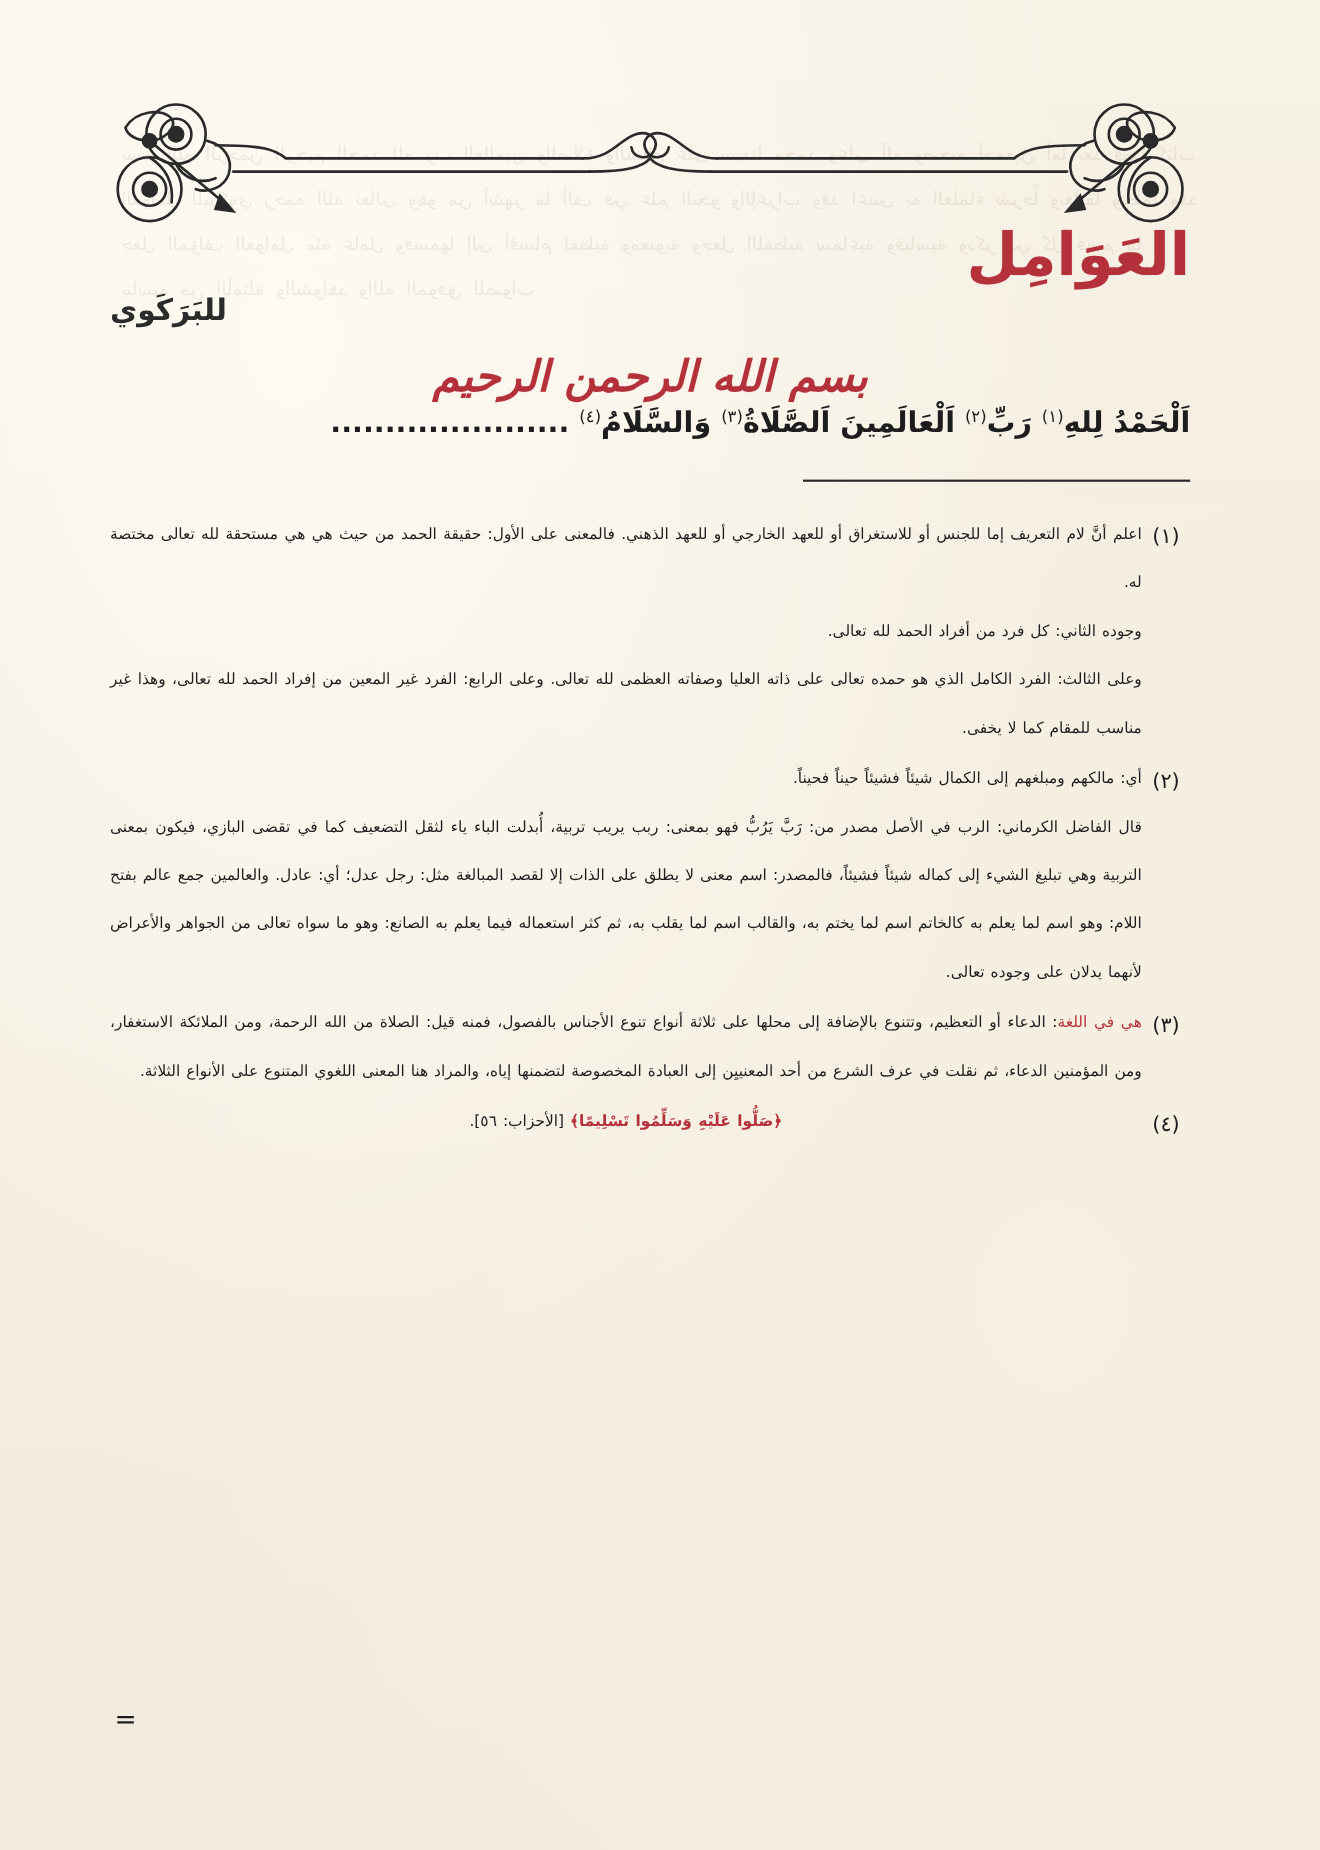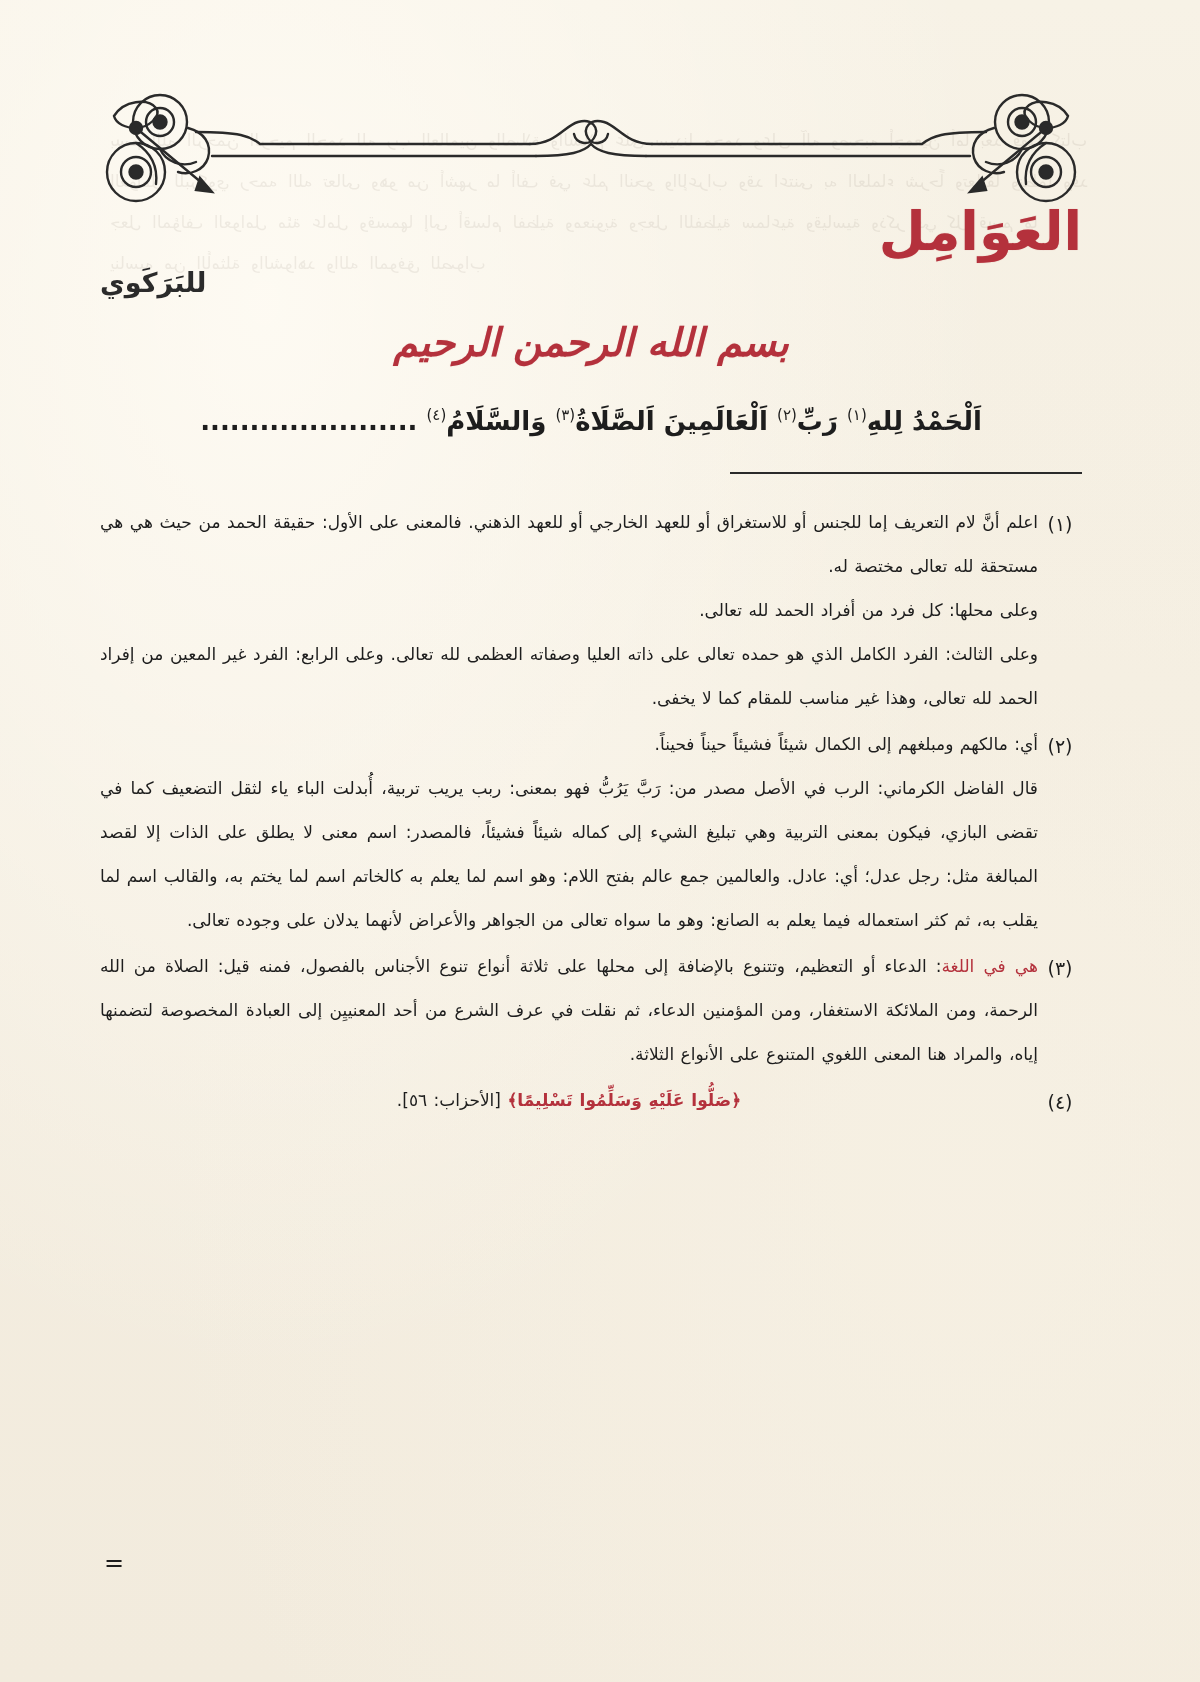--- a/index.html
+++ b/index.html
@@ -88,22 +88,21 @@
     letter-spacing: -1px;
     font-style: italic;
     text-shadow: 0 0 1px rgba(180,49,60,0.3);
   }
 
   
   .matn {
     color: #1d1d1d;
     font-size: 26px;
     font-weight: bold;
-    text-align: center;
-    margin-top: 36px;
+    text-align: right;
     line-height: 1.6;
     direction: rtl;
     white-space: nowrap;
   }
   .matn .ref { font-size: 15px; vertical-align: super; font-weight: normal; }
   .matn .dots { letter-spacing: 2px; }
 
   
   .commentary-divider {
     height: 0;
@@ -130,21 +129,21 @@
     color: #1d1d1d;
     font-size: 19px;
     line-height: 44px;
     text-align: center;
     font-weight: normal;
     padding-top: 2px;
   }
   .note-body {
     flex: 1 1 auto;
     color: #1d1d1d;
-    font-size: 17px;
+    font-size: 14px;
     line-height: 44px;
     text-align: justify;
     text-align-last: right;
     word-spacing: 1px;
   }
   .note-body p { margin: 0; }
   .note-body p + p { margin-top: 0; }
   .red { color: #b4313c; }
   .quran {
     color: #b4313c;
@@ -227,21 +226,21 @@
     </div>
 
     <div class="commentary-divider"></div>
 
     <div class="commentary">
 
       <div class="note">
         <div class="note-num">(١)</div>
         <div class="note-body">
             <p>اعلم أنَّ لام التعريف إما للجنس أو للاستغراق أو للعهد الخارجي أو للعهد الذهني. فالمعنى على الأول: حقيقة الحمد من حيث هي هي مستحقة لله تعالى مختصة له.</p>
-            <p>وعلى محلها: كل فرد من أفراد الحمد لله تعالى.</p>
+            <p>وجوده الثاني: كل فرد من أفراد الحمد لله تعالى.</p>
             <p>وعلى الثالث: الفرد الكامل الذي هو حمده تعالى على ذاته العليا وصفاته العظمى لله تعالى. وعلى الرابع: الفرد غير المعين من إفراد الحمد لله تعالى، وهذا غير مناسب للمقام كما لا يخفى.</p>
           </div>
       </div>
 
       <div class="note">
         <div class="note-num">(٢)</div>
         <div class="note-body">
             <p>أي: مالكهم ومبلغهم إلى الكمال شيئاً فشيئاً حيناً فحيناً.</p>
             <p>قال الفاضل الكرماني: الرب في الأصل مصدر من: رَبَّ يَرُبُّ فهو بمعنى: ربب يريب تربية، أُبدلت الباء ياء لثقل التضعيف كما في تقضى البازي، فيكون بمعنى التربية وهي تبليغ الشيء إلى كماله شيئاً فشيئاً، فالمصدر: اسم معنى لا يطلق على الذات إلا لقصد المبالغة مثل: رجل عدل؛ أي: عادل. والعالمين جمع عالم بفتح اللام: وهو اسم لما يعلم به كالخاتم اسم لما يختم به، والقالب اسم لما يقلب به، ثم كثر استعماله فيما يعلم به الصانع: وهو ما سواه تعالى من الجواهر والأعراض لأنهما يدلان على وجوده تعالى.</p>
           </div>

